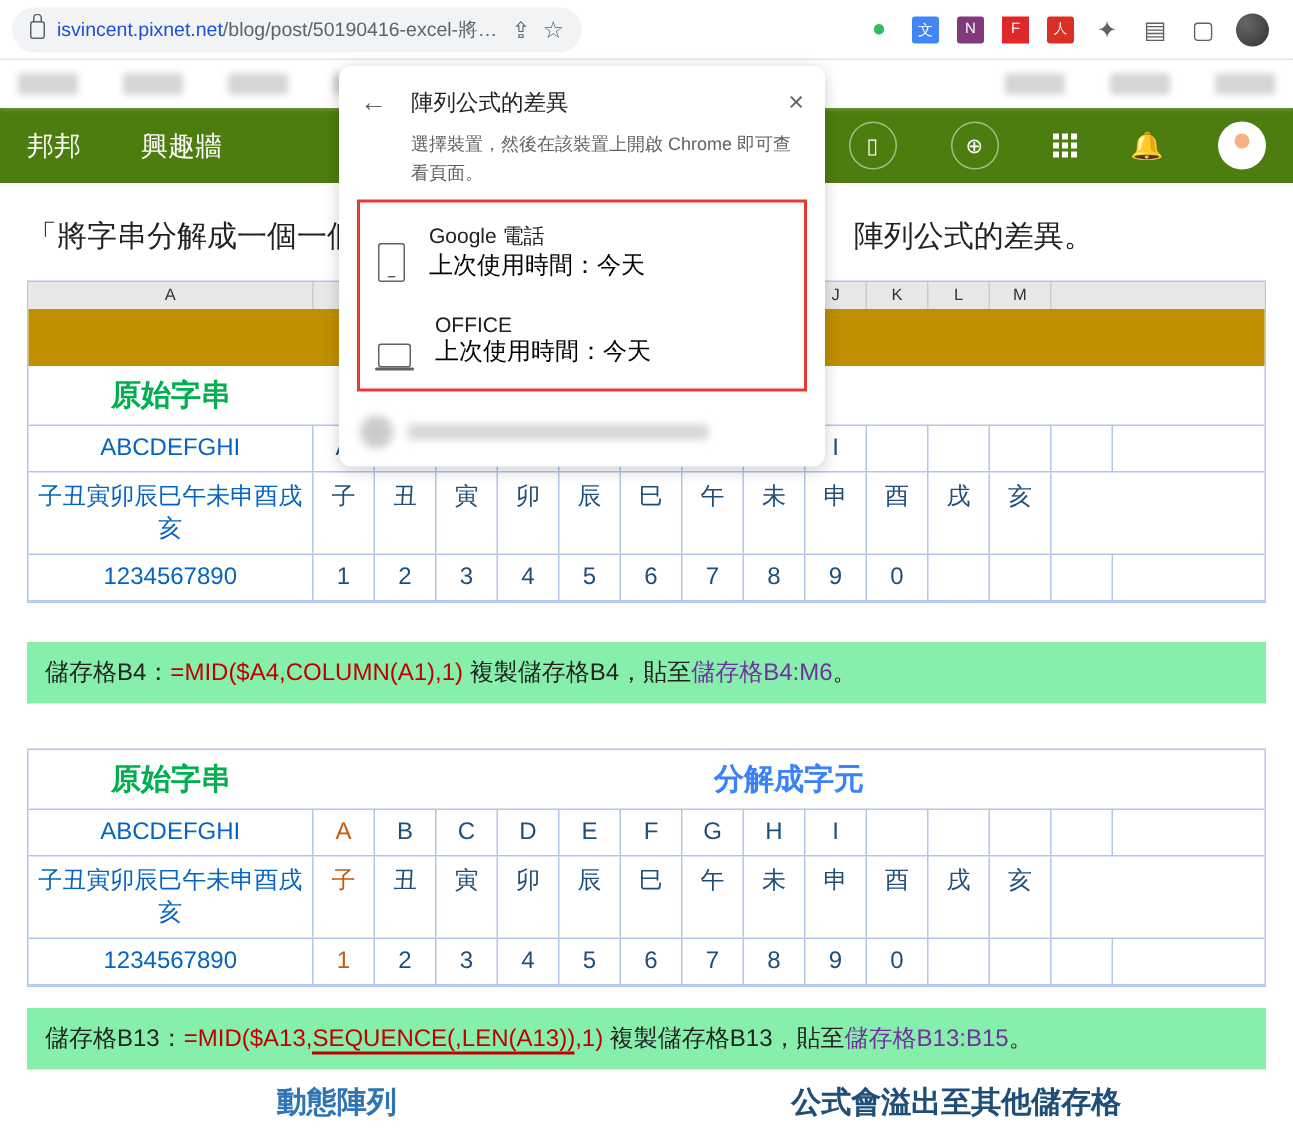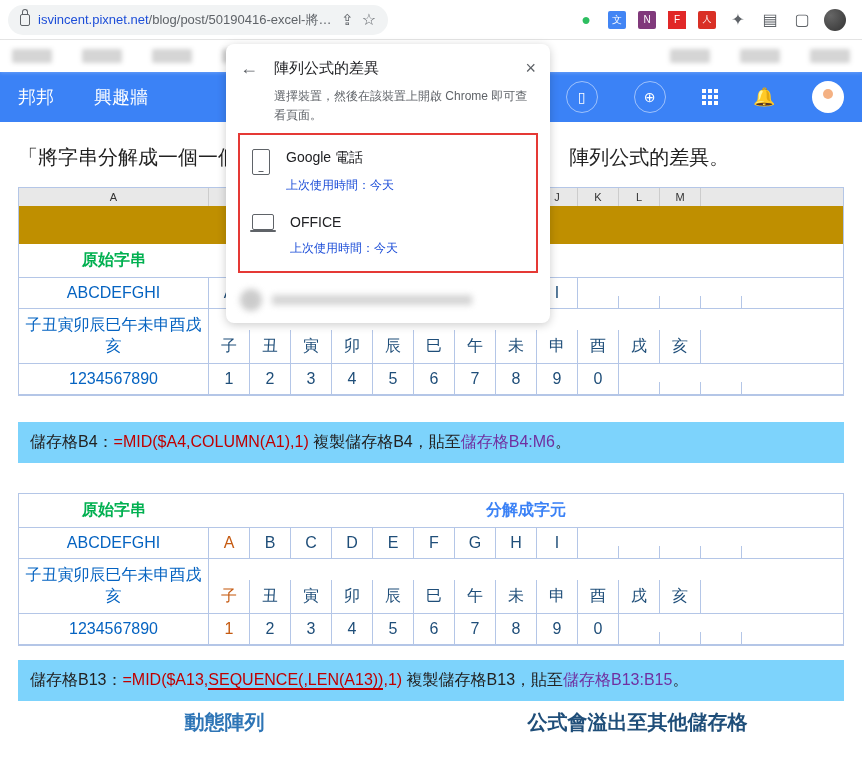--- a/index.html
+++ b/index.html
@@ -14,67 +14,67 @@
   .url-host { color: #1d4ed8; }
   .toolbar-icons { display: flex; align-items: center; gap: 12px; margin-left: auto; padding-right: 8px; }
   .tb-ico { width: 20px; height: 20px; display: flex; align-items: center; justify-content: center; font-size: 16px; }
   .avatar-ico { width: 22px; height: 22px; border-radius: 50%; background: radial-gradient(circle at 30% 30%, #666, #333); }
   
   
   .bookmarks { height: 32px; background: #fff; display: flex; align-items: center; padding: 0 12px; gap: 30px; filter: blur(2px); opacity: .35; }
   .bm-item { width: 40px; height: 14px; background: #888; border-radius: 2px; }
   
   
-  .bluebar { height: 50px; background: #3b82f6; display: flex; align-items: center; color: #fff; padding: 0 18px; gap: 40px; }
+  .bluebar { height: 50px; background: #4d7c0f; display: flex; align-items: center; color: #fff; padding: 0 18px; gap: 40px; }
   .bluebar .nav-l { font-size: 18px; }
   .bluebar .nav-r { margin-left: auto; display: flex; align-items: center; gap: 36px; }
   .circ-ico { width: 32px; height: 32px; border: 1.5px solid rgba(255,255,255,.5); border-radius: 50%; display: flex; align-items: center; justify-content: center; color: #fff; font-size: 14px; }
   .grid-ico { display: grid; grid-template-columns: repeat(3,4px); grid-gap: 2px; }
   .grid-ico span { width: 4px; height: 4px; background: #fff; }
   .bell-ico { color: #fff; font-size: 18px; }
   .user-av { width: 32px; height: 32px; border-radius: 50%; background: #fff; display: flex; align-items: center; justify-content: center; }
   .user-av .head { width: 10px; height: 10px; border-radius: 50%; background: #f4b183; position: relative; top: -3px; }
   
   
   .popup { position: absolute; top: 44px; left: 226px; width: 324px; background: #fff; border-radius: 8px; box-shadow: 0 2px 10px rgba(0,0,0,.2); z-index: 50; padding-bottom: 8px; }
   .popup-head { display: flex; align-items: center; padding: 14px 14px 8px; gap: 16px; font-size: 15px; color: #202124; }
   .popup-close { margin-left: auto; font-size: 18px; color: #5f6368; cursor: pointer; }
   .popup-sub { font-size: 12px; color: #5f6368; padding: 0 16px 0 48px; line-height: 1.6; margin-bottom: 8px; }
   .dev-box { border: 2px solid #e53935; margin: 6px 12px; padding: 4px 2px; }
-  .dev-item { display: flex; align-items: flex-start; gap: 16px; padding: 10px 10px; cursor: pointer; }
+  .dev-item { display: flex; align-items: flex-end; gap: 16px; padding: 10px 10px; cursor: pointer; }
   .dev-ico { width: 18px; height: 26px; border: 1.5px solid #5f6368; border-radius: 2px; position: relative; }
   .dev-ico.phone::after { content: ""; position: absolute; bottom: 2px; left: 50%; transform: translateX(-50%); width: 5px; height: 1.5px; background: #5f6368; }
   .dev-ico.laptop { width: 22px; height: 16px; }
   .dev-ico.laptop::after { content: ""; position: absolute; bottom: -3px; left: -3px; right: -3px; height: 2px; background: #5f6368; border-radius: 1px; }
   .dev-txt .dn { font-size: 14px; color: #202124; }
-  .dev-txt .ds { font-size: 12px; color: #1d4ed8; margin-top: 10px; }
+  .dev-txt .ds { font-size: 16px; color: #000000; margin-top: 0; }
   .popup-foot { display: flex; align-items: center; gap: 10px; padding: 10px 14px 4px; filter: blur(3px); opacity: .5; }
   .popup-foot .favi { width: 22px; height: 22px; border-radius: 50%; background: #999; }
   .popup-foot .ftxt { width: 200px; height: 10px; background: #aaa; }
   
   
   .page { padding: 12px 18px; }
   .head-line { font-size: 20px; color: #222; margin: 10px 0 16px; }
   
   .excel-wrap { border: 1px solid #b4c6e7; margin-bottom: 26px; }
   .colhdr { display: flex; background: #e8e8e8; height: 18px; }
   .colhdr .ch { flex: 0 0 41px; text-align: center; font-size: 11px; color: #333; border-right: 1px solid #ccc; line-height: 18px; }
   .colhdr .ch.first { flex: 0 0 190px; }
   .gold-title { background: #bf8f00; color: #fff; text-align: center; font-size: 22px; font-weight: bold; padding: 4px 0; }
   .sub-row { display: flex; }
-  .sub-row .sc { text-align: center; font-size: 16px; font-weight: bold; padding: 6px 0; }
+  .sub-row .sc { text-align: center; font-size: 20px; font-weight: bold; padding: 6px 0; }
   .sub-row .sc.first { flex: 0 0 190px; color: #00b050; }
   .sub-row .sc.rest { flex: 1; color: #3b82f6; }
-  .data-row { display: flex; border-top: 1px solid #b4c6e7; align-items: flex-end; }
+  .data-row { display: flex; border-top: 1px solid #b4c6e7; }
   .data-row:last-child { border-bottom: 1px solid #b4c6e7; }
   .data-row .dc { flex: 0 0 41px; text-align: center; padding: 6px 0; font-size: 16px; color: #1f4e79; border-right: 1px solid #b4c6e7; }
   .data-row .dc.first { flex: 0 0 190px; color: #0563c1; }
   .data-row .dc.hl { color: #c55a11; }
   
-  .formula-bar { background: #7dd3fc; padding: 10px 12px; font-size: 16px; margin-bottom: 30px; }
+  .formula-bar { background: #86efac; padding: 10px 12px; font-size: 16px; margin-bottom: 30px; }
   .formula-bar .lbl { color: #222; }
   .formula-bar .fn { color: #c00000; }
   .formula-bar .tgt { color: #7030a0; }
   
   .dyn-title { text-align: center; font-size: 26px; font-weight: bold; color: #c00000; margin: 10px 0 14px; }
   
   .bottom-labels { display: flex; margin-top: 6px; }
   .bottom-labels .bl1 { flex: 0 0 50%; text-align: center; font-size: 20px; font-weight: bold; color: #2e75b6; }
   .bottom-labels .bl2 { flex: 1; text-align: center; font-size: 20px; font-weight: bold; color: #1f4e79; }
   

